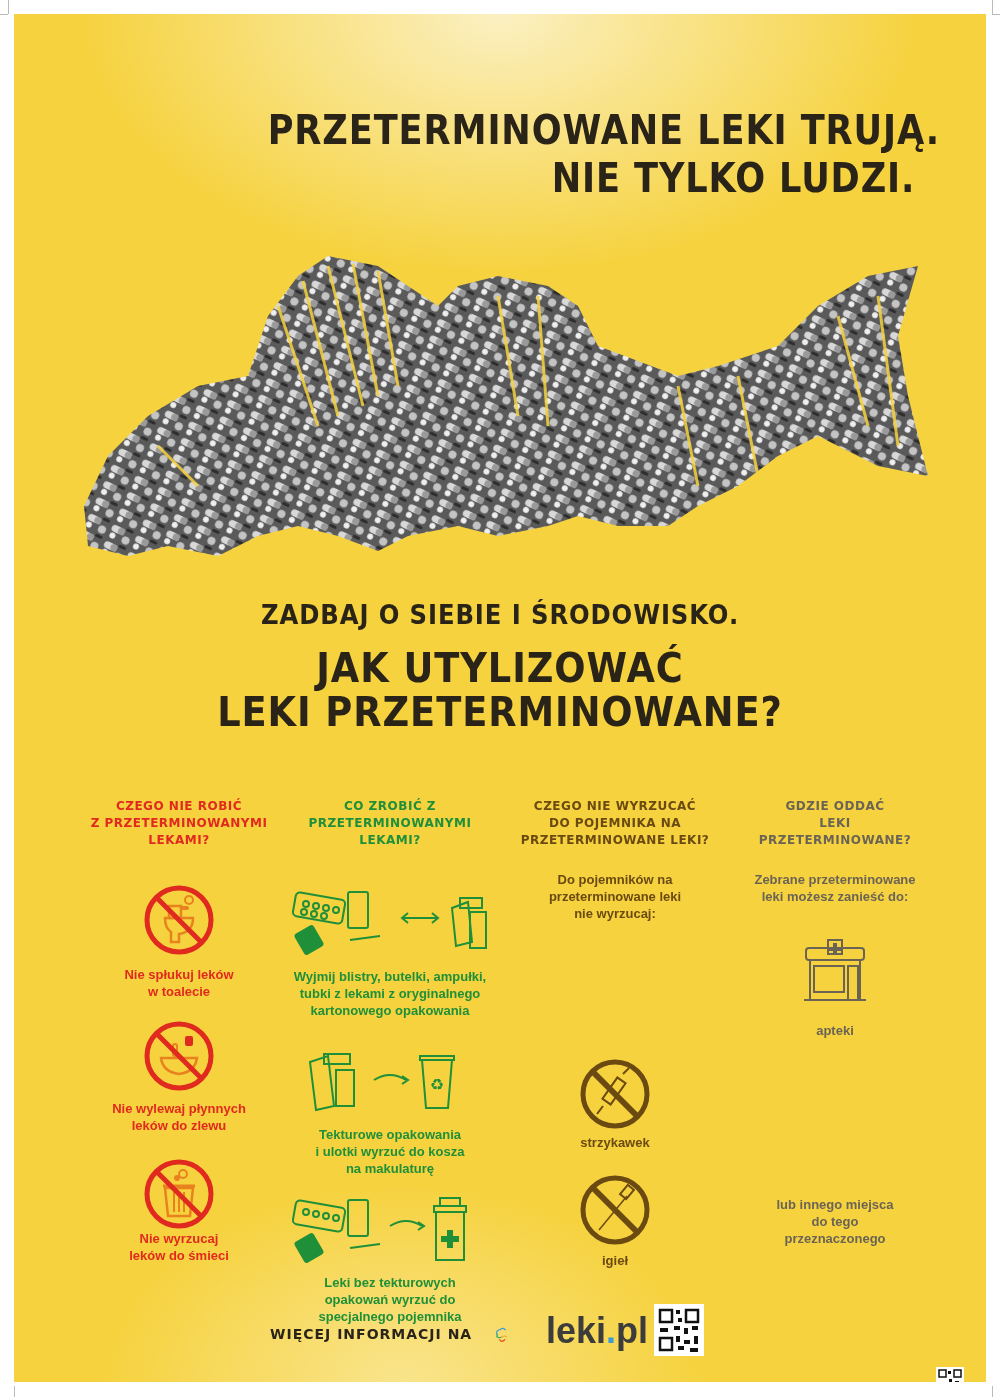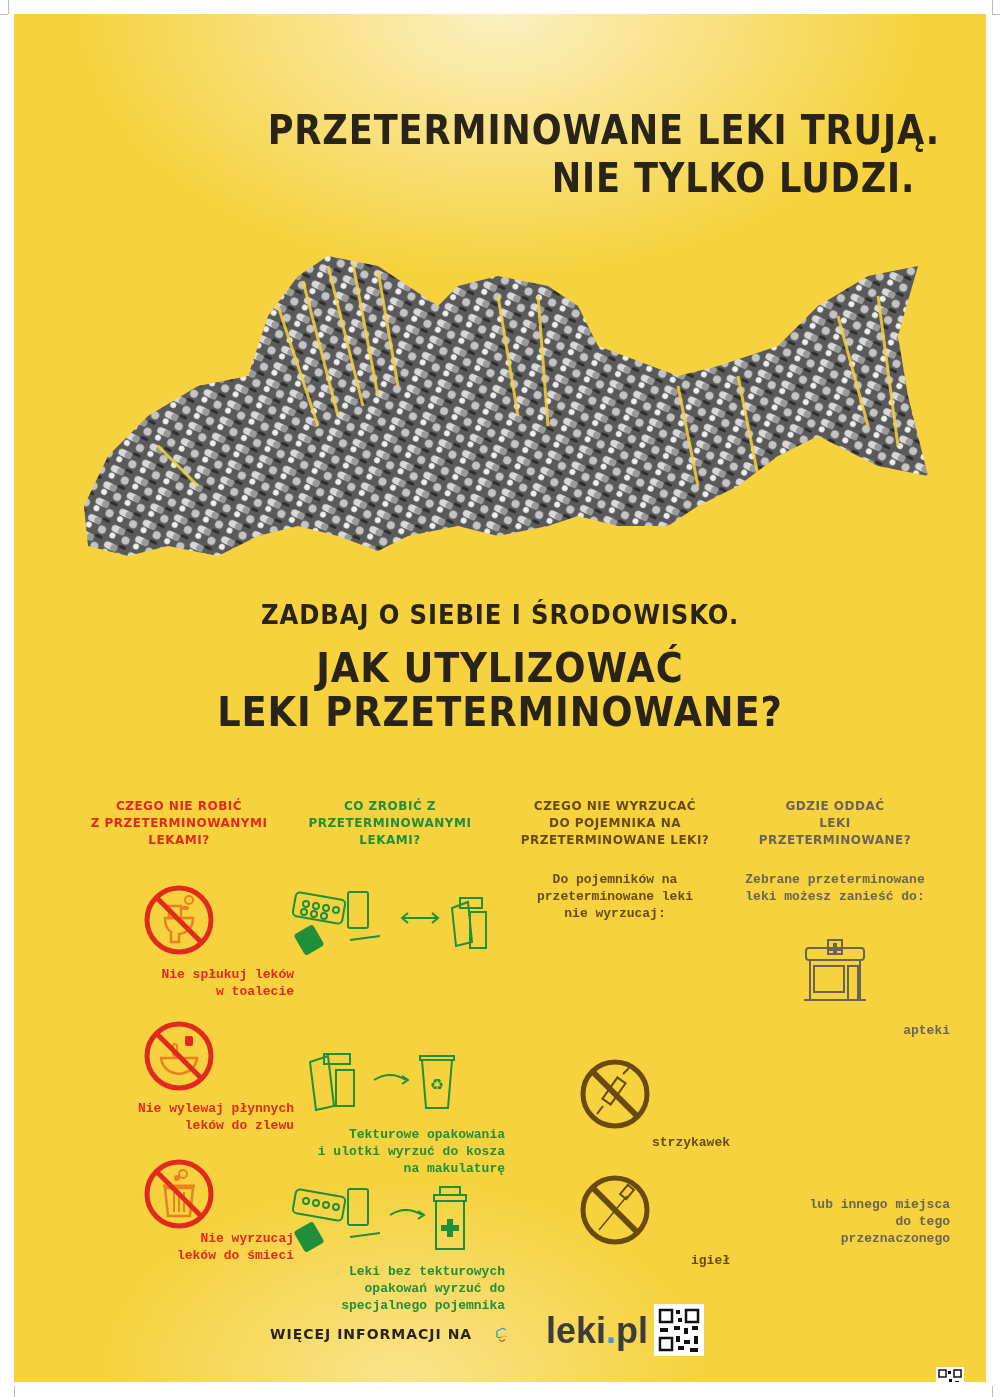--- a/index.html
+++ b/index.html
@@ -16,26 +16,26 @@
   .stencil{font-family:"DejaVu Sans",sans-serif;font-weight:bold;color:#2a2418;letter-spacing:1px;text-transform:uppercase;}
   .headline{position:absolute;left:66px;top:92px;width:860px;text-align:right;font-size:40px;line-height:48px;transform:scaleX(0.88);transform-origin:right top;}
   .headline .l1{display:block;}
   .headline .l2{display:block;margin-right:28px;}
   .fish{position:absolute;left:64px;top:212px;width:860px;height:340px;}
   .sub1{position:absolute;left:0;width:972px;top:584px;text-align:center;font-size:27px;line-height:34px;transform:scaleX(0.9);}
   .sub2{position:absolute;left:0;width:972px;top:632px;text-align:center;font-size:40px;line-height:44px;transform:scaleX(0.92);}
   .cols{position:absolute;left:56px;top:778px;width:900px;height:500px;}
   .col{position:absolute;top:0;width:230px;text-align:center;}
   .col h3{margin:6px;font-family:"DejaVu Sans",sans-serif;font-weight:bold;font-size:12px;line-height:17px;letter-spacing:0.5px;text-transform:uppercase;}
-  .cap{font-family:Liberation Mono, monospace;font-stretch:condensed;font-size:13px;line-height:17px;font-weight:bold;}
+  .cap{font-family:Liberation Sans, sans-serif;font-stretch:condensed;font-size:13px;line-height:17px;font-weight:bold;}
   .red{color:#e12a1f;}
   .green{color:#1f8f3a;}
   .brown{color:#6b4a12;}
   .gray{color:#6b6455;}
-  .item{position:absolute;left:0;width:100%;text-align:right;}
+  .item{position:absolute;left:0;width:100%;text-align:center;}
   .icon{display:block;margin:0 auto;}
   .footer-txt{position:absolute;left:256px;top:1312px;font-size:14px;letter-spacing:1px;}
   .logo{position:absolute;left:490px;top:1294px;width:140px;height:56px;}
   .logo-text{position:absolute;left:532px;top:1296px;font-family:Liberation Sans, sans-serif;font-size:36px;font-weight:bold;color:#3c3c3c;}
   .qr{position:absolute;background:#fff;}
   .credit{position:absolute;left:872px;top:1366px;font-size:8px;color:#333;}
 </style>
 </head>
 <body>
 
@@ -162,41 +162,46 @@
             <path d="M60,52 l30,-4"></path>
             <path d="M112,30 h36"></path>
               <path d="M118,25 l-6,5 6,5"></path>
               <path d="M142,25 l6,5 -6,5"></path>
             <path d="M162,20 l16,-6 4,40 -16,4z"></path>
               <path d="M170,10 h22 v10 h-22z"></path>
               <rect x="180" y="24" width="16" height="36"></rect>
           </g>
           <rect x="8" y="40" width="22" height="24" rx="3" fill="#1f8f3a" transform="rotate(-30 19 52)"></rect>
         </svg>
+        <div class="cap" style="margin-top:10px;">
+          <div>Wyjmij blistry, butelki, ampułki,</div>
+          <div>tubki z lekami z oryginalnego</div>
+          <div>kartonowego opakowania</div>
+        </div>
       </div>
       <div class="item" style="top:254px;">
         <svg class="icon" width="200" height="70" viewBox="0 0 200 70">
           <g fill="none" stroke="#1f8f3a" stroke-width="2">
             <path d="M20,16 l18,-6 6,50 -18,4z"></path>
               <path d="M34,8 h26 v10 h-26z"></path>
               <rect x="46" y="24" width="18" height="36"></rect>
             <path d="M84,34 q16,-10 32,0"></path>
               <path d="M112,30 l6,4 -6,4"></path>
             <rect x="130" y="10" width="34" height="4"></rect>
               <path d="M132,14 l4,48 h22 l4,-48"></path>
           </g>
           <text x="147" y="44" font-size="16" text-anchor="middle" fill="#1f8f3a" font-family="DejaVu Sans, sans-serif">♻</text>
         </svg>
         <div class="cap" style="margin-top:10px;">
           <div>Tekturowe opakowania</div>
           <div>i ulotki wyrzuć do kosza</div>
           <div>na makulaturę</div>
         </div>
       </div>
-      <div class="item" style="top:393px;">
+      <div class="item" style="top:404px;">
         <svg class="icon" width="200" height="70" viewBox="0 0 200 70">
           <g fill="none" stroke="#1f8f3a" stroke-width="2">
             <rect x="4" y="8" width="50" height="24" rx="4" transform="rotate(10 29 20)"></rect>
             <circle cx="16" cy="16" r="3"></circle>
               <circle cx="26" cy="18" r="3"></circle>
               <circle cx="36" cy="20" r="3"></circle>
               <circle cx="46" cy="22" r="3"></circle>
             <rect x="58" y="4" width="20" height="36" rx="2"></rect>
             <path d="M60,52 l30,-4"></path>
             <path d="M100,30 q16,-10 32,0"></path>

